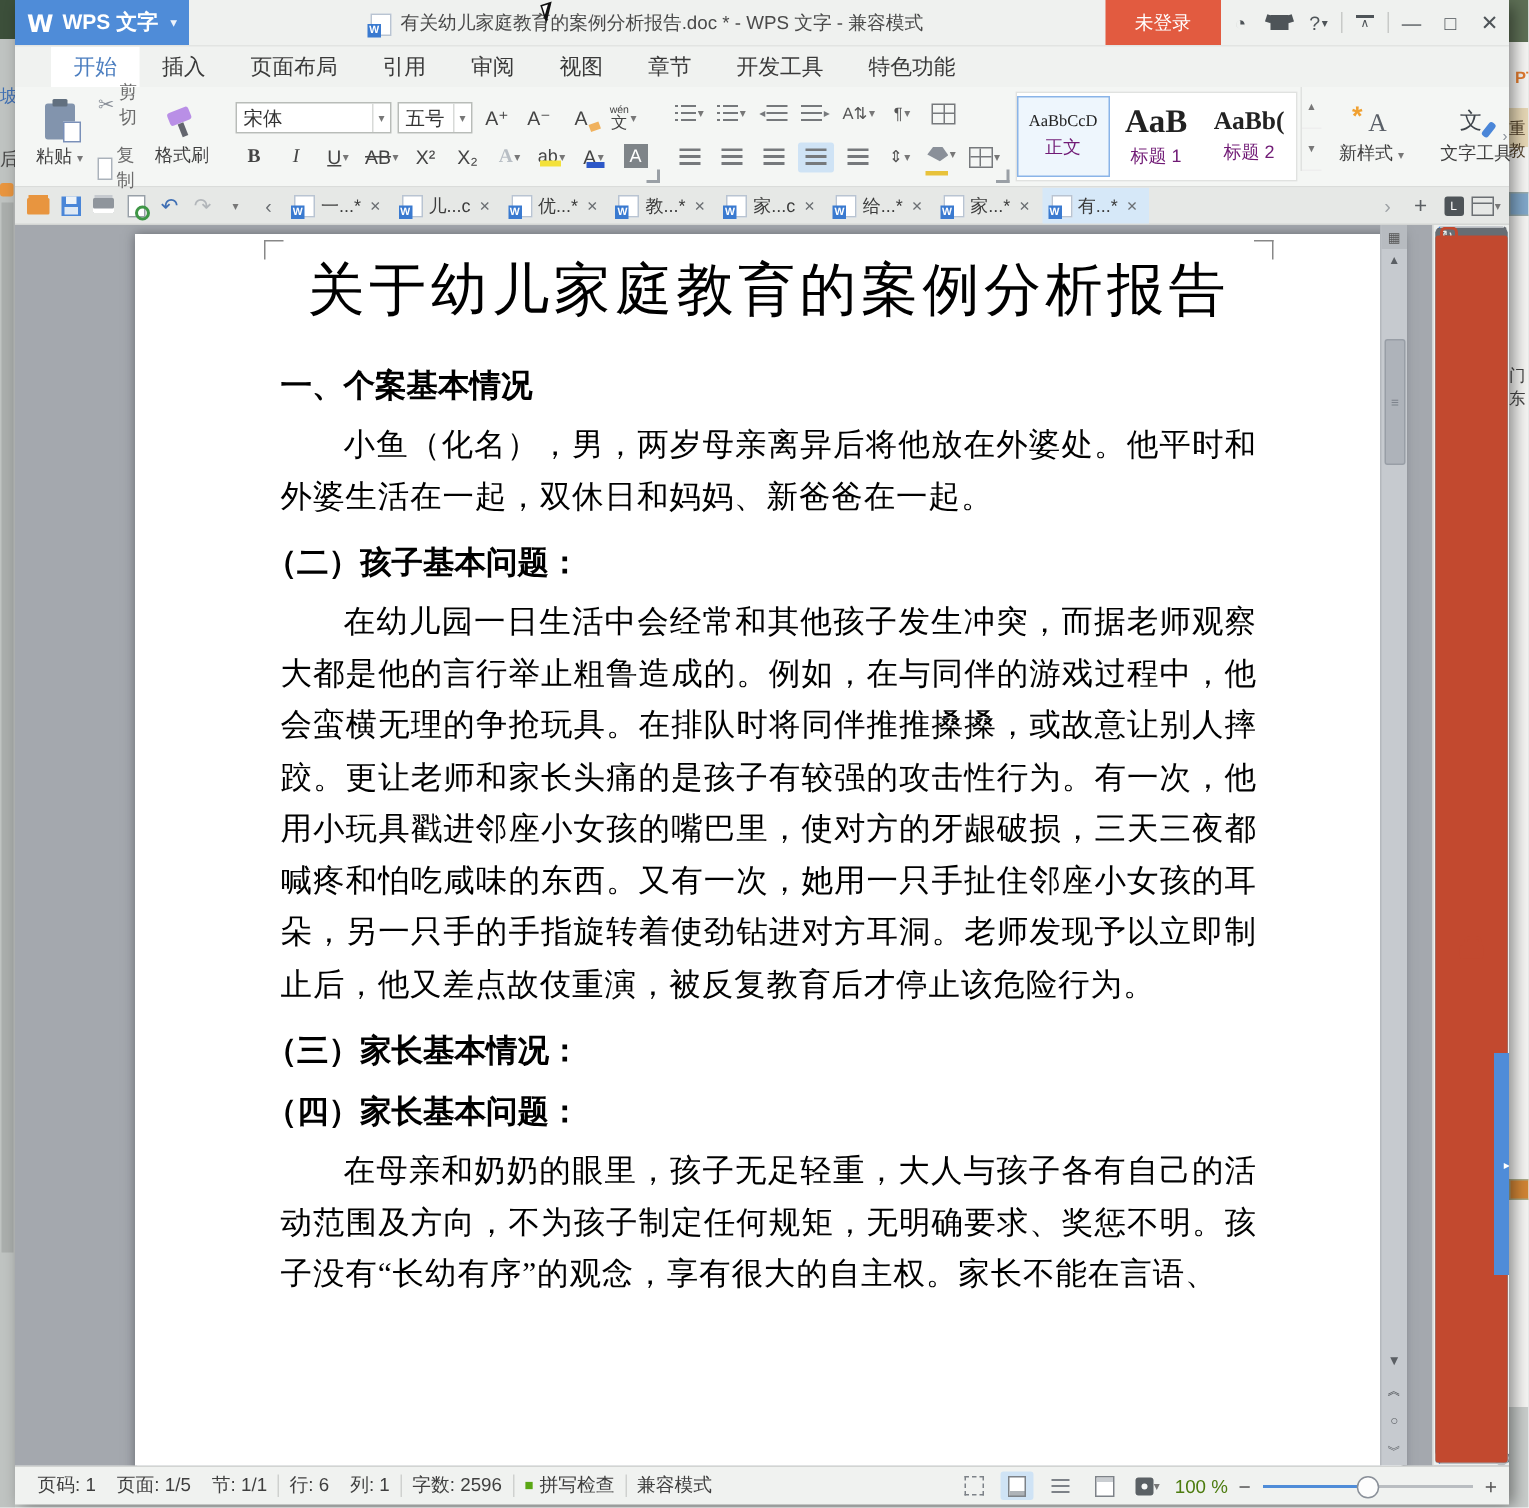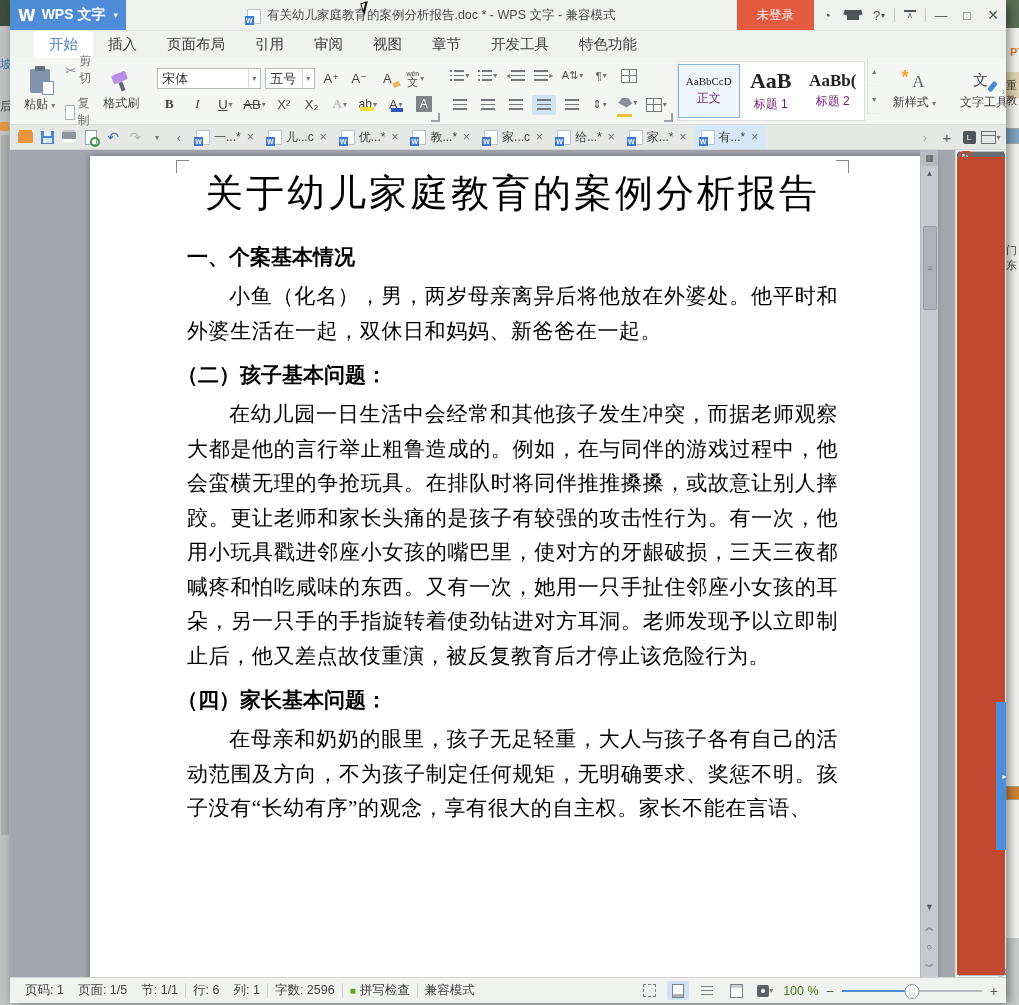--- a/index.html
+++ b/index.html
@@ -580,20 +580,21 @@
     <div class="work">
       <div class="page">
         <div class="mark l"></div>
         <div class="mark r"></div>
         <div class="pagecontent">
           <div class="doc-title">关于幼儿家庭教育的案例分析报告</div>
             <div class="h1">一、个案基本情况</div>
             <div class="bodyp">小鱼（化名），男，两岁母亲离异后将他放在外婆处。他平时和外婆生活在一起，双休日和妈妈、新爸爸在一起。</div>
             <div class="h2">（二）孩子基本问题：</div>
             <div class="bodyp">在幼儿园一日生活中会经常和其他孩子发生冲突，而据老师观察大都是他的言行举止粗鲁造成的。例如，在与同伴的游戏过程中，他会蛮横无理的争抢玩具。在排队时将同伴推推搡搡，或故意让别人摔跤。更让老师和家长头痛的是孩子有较强的攻击性行为。有一次，他用小玩具戳进邻座小女孩的嘴巴里，使对方的牙龈破损，三天三夜都喊疼和怕吃咸味的东西。又有一次，她用一只手扯住邻座小女孩的耳朵，另一只手的手指旋转着使劲钻进对方耳洞。老师发现予以立即制止后，他又差点故伎重演，被反复教育后才停止该危险行为。</div>
+            <div class="h2">（三）家长基本情况：</div>
             <div class="h2">（四）家长基本问题：</div>
             <div class="bodyp">在母亲和奶奶的眼里，孩子无足轻重，大人与孩子各有自己的活动范围及方向，不为孩子制定任何规矩，无明确要求、奖惩不明。孩子没有“长幼有序”的观念，享有很大的自主权。家长不能在言语、</div>
         </div>
       </div>
 
       <div class="vscroll">
         <div class="vs-ico">▦</div>
         <div class="vs-btn">▲</div>
         <div class="vs-thumb">≡</div>
         <div class="vs-bottom">

